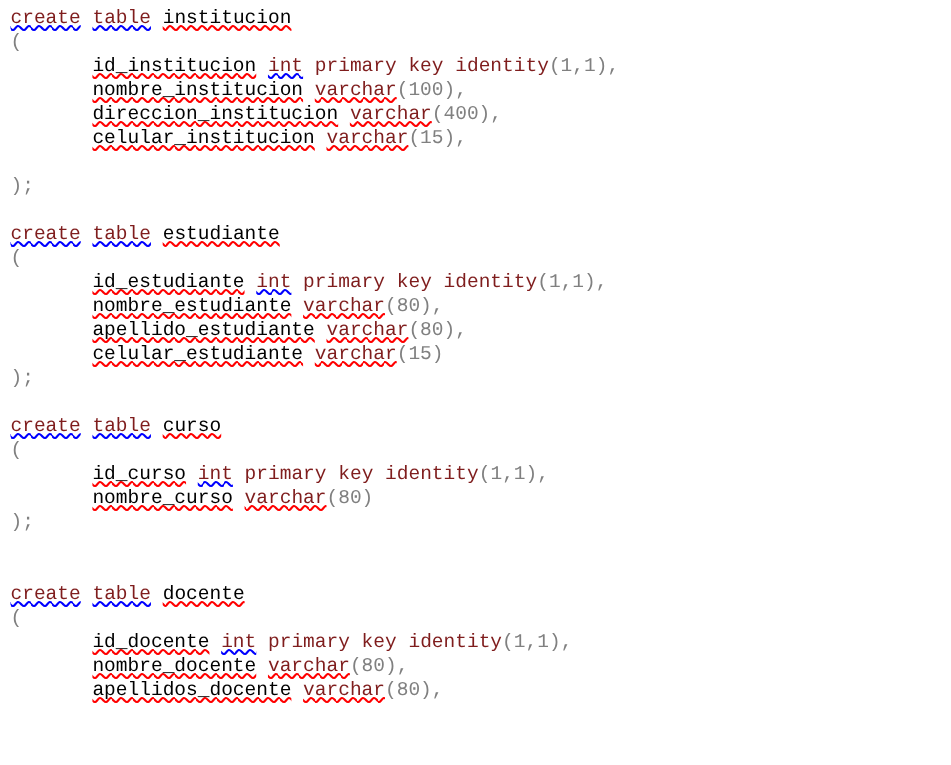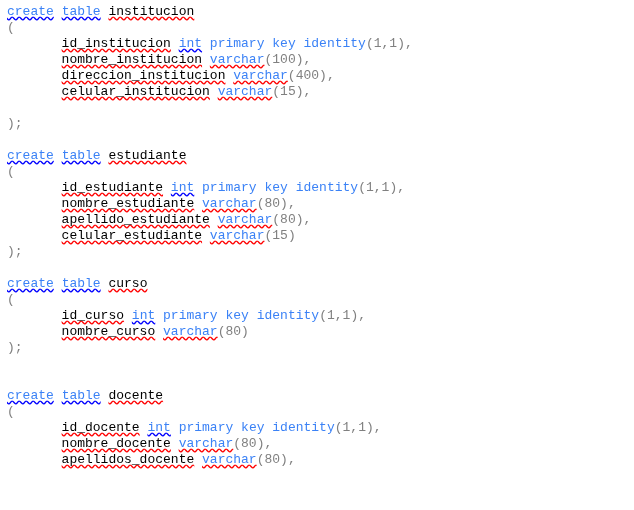--- a/index.html
+++ b/index.html
@@ -6,21 +6,21 @@
     margin: 0;
     padding: 4px 7px;
     background: #fff;
     font-family: Consolas, 'Courier New', monospace;
     font-size: 13px;
     line-height: 16px;
     color: #000;
     white-space: pre;
   }
   .kw {
-    color: #3b82f6;
+    color: #7f1d1d;
     margin-top: 34px;
   }
   .sq-blue {
     text-decoration: underline;
     text-decoration-style: wavy;
     text-decoration-color: #0000ff;
     text-decoration-skip-ink: none;
   }
   .sq-red {
     text-decoration: underline;

